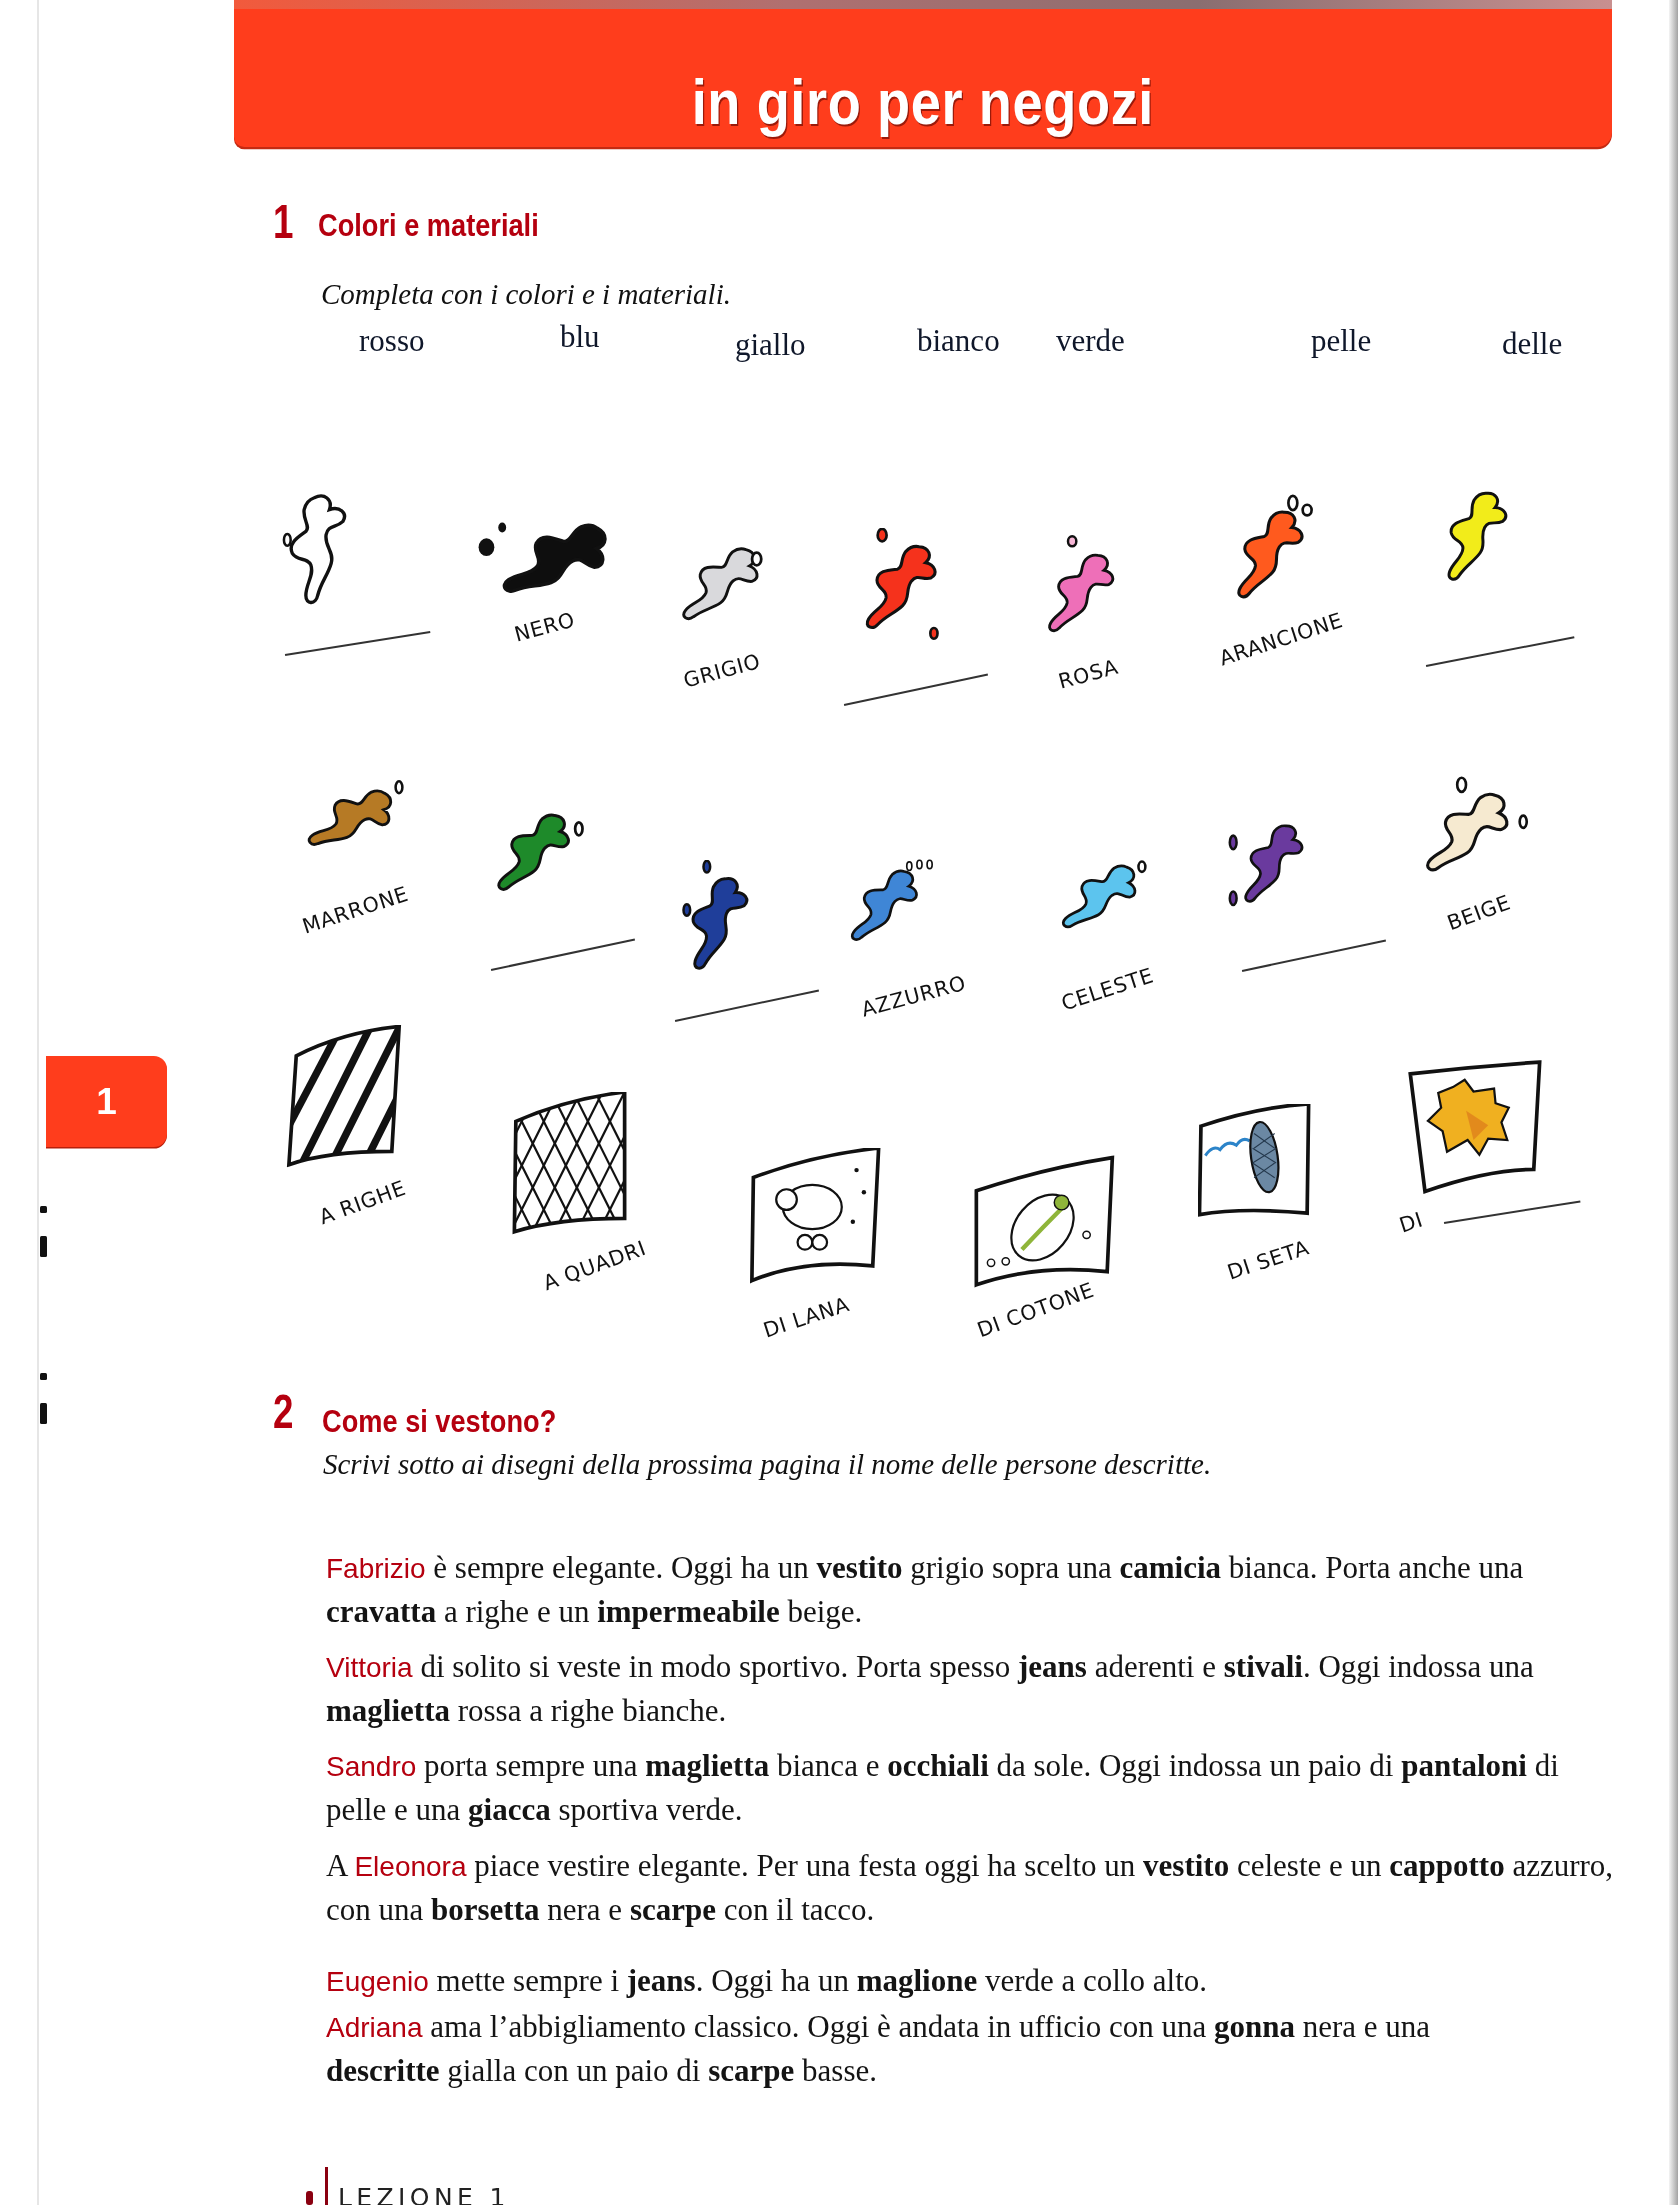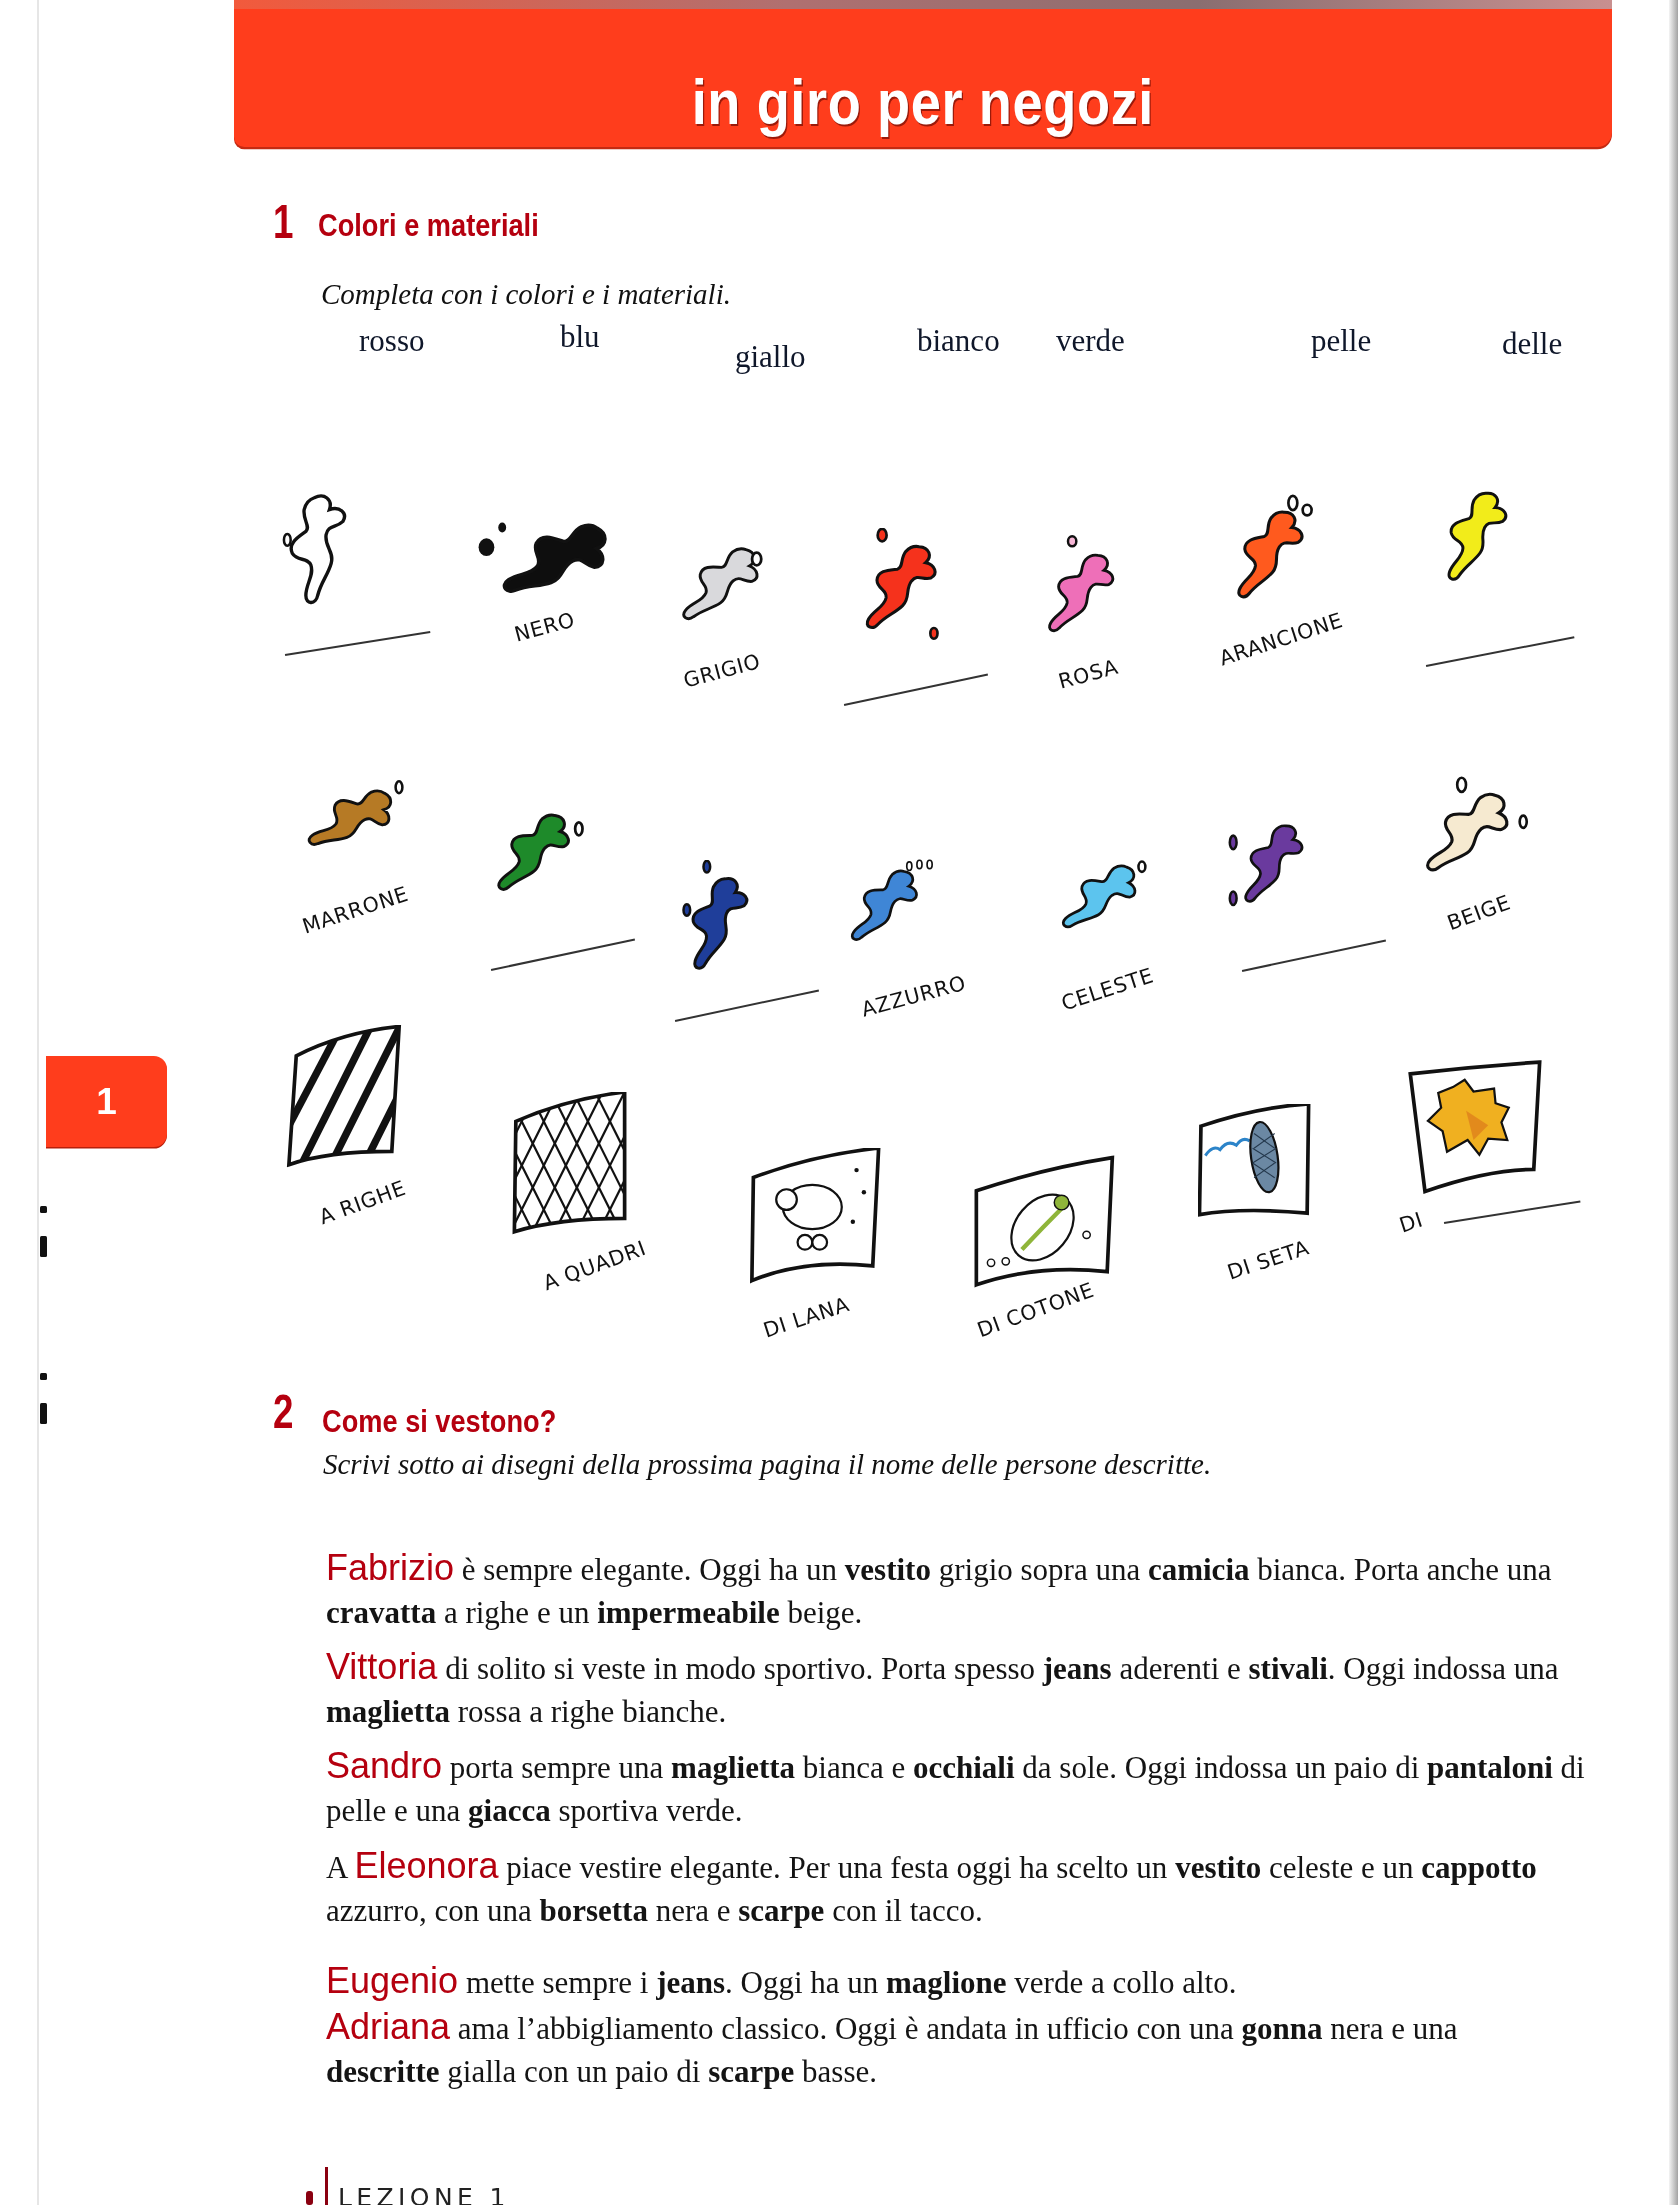--- a/index.html
+++ b/index.html
@@ -43,21 +43,21 @@
 
     .tab-marker {
       position: absolute; left: 46px; top: 1056px; width: 121px; height: 91px;
       background: #ff3d1c; border-radius: 0 13.2px 13.2px 0; box-shadow: 0 1.5px 0 #b81f0a;
       display: flex; align-items: center; justify-content: center;
       font-family: "Liberation Sans", sans-serif; font-weight: bold; font-size: 37px; color: #fff;
     }
     .binder-mark { position: absolute; left: 40px; width: 6.6px; background: #111; border-radius: 1.5px; }
 
     .para { position: absolute; left: 326px; width: 1294px; font-size: 31px; line-height: 43px; color: #141414; }
-    .para .name { font-family: "Liberation Sans", sans-serif; color: #b5000f; font-size: 36px; }
+    .para .name { font-family: "Liberation Sans", sans-serif; color: #b5000f; font-size: 28px; }
     .para b { font-weight: bold; }
 
     .footer { position: absolute; left: 279px; top: 2176px; height: 29px; }
     .footer .bar { position: absolute; left: 46px; top: -8.8px; width: 2.9px; height: 44px; background: #8a0010; }
     .footer .dot { position: absolute; left: 26.5px; top: 14.7px; width: 7.4px; height: 14.7px; background: #8a0010; border-radius: 2.9px; }
     .footer .lbl { position: absolute; left: 59px; top: 7.4px; font-family: "DejaVu Sans", sans-serif; font-size: 25px; letter-spacing: 4.4px; color: #222; white-space: nowrap; }
   </style>
 </head>
 <body>
 
@@ -69,21 +69,21 @@
   <h1>in giro per negozi</h1>
 </div>
 
 <div class="ex-num" style="left:273px; top:193px;">1</div>
 <div class="ex-title" style="left:318px; top:207px;">Colori e materiali</div>
 <div class="ex-instr" style="left:321px; top:250px;margin-top:28px;">Completa con i colori e i materiali.</div>
 
 <div class="word-bank">
   <span class="word" style="left:359px; top:0px;">rosso</span>
   <span class="word" style="left:560px; top:-4.4px;">blu</span>
-  <span class="word" style="left:735px; top:16px;">giallo</span>
+  <span class="word" style="left:735px; top:4px;">giallo</span>
   <span class="word" style="left:917px; top:0px;">bianco</span>
   <span class="word" style="left:1056px; top:0px;">verde</span>
   <span class="word" style="left:1311px; top:0px;">pelle</span>
   <span class="word" style="left:1502px; top:2.9px;">delle</span>
 </div>
 
 <svg width="0" height="0" style="position:absolute">
   <defs>
     <path id="splat" d="M40,8 C52,2 62,10 58,22 C70,18 80,26 74,36 C66,44 56,40 54,52 C52,66 64,72 60,86 C56,100 48,108 44,124 C42,134 30,136 30,124 C30,110 40,100 36,88 C32,78 20,84 14,74 C8,62 22,54 30,48 C36,42 26,34 28,22 C30,14 34,10 40,8 Z"></path>
   </defs>

